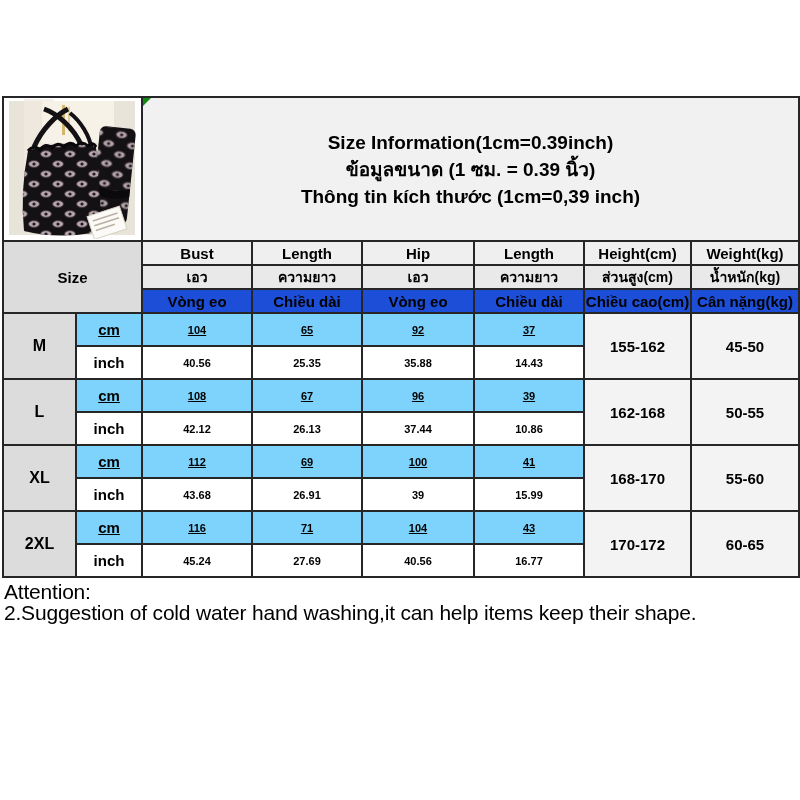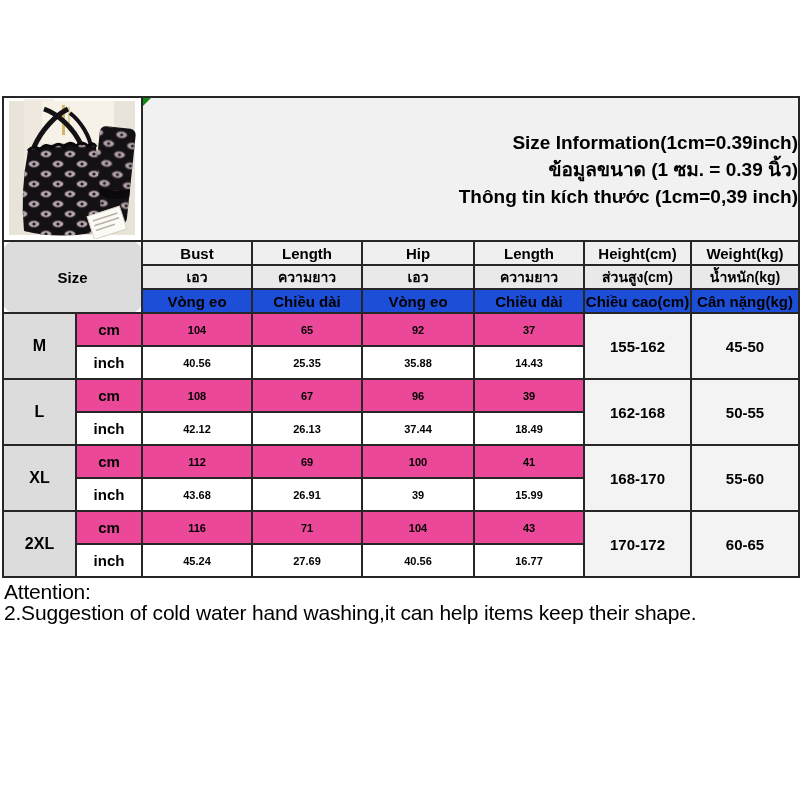--- a/index.html
+++ b/index.html
@@ -15,33 +15,33 @@
   tr.top-row      { height:144px; }
   tr.hdr          { height:24px; }
   tr.row-cm, tr.row-inch { height:33px; }
 
   .photo-cell { background:#ffffff; padding:0; }
   .photo-cell svg { display:block; }
 
   .title-cell { position:relative; background:#f1f1f1; }
   .corner-marker { position:absolute; top:0; left:0; width:0; height:0;
                    border-top:8px solid #128912; border-right:8px solid transparent; }
-  .title-line { font-weight:bold; font-size:19px; line-height:27px; text-align:right; }
-
-  .size-head  { background:#dcdcdc; font-weight:bold; font-size:28px;border-radius:12px; }
+  .title-line { font-weight:bold; font-size:19px; line-height:27px; text-align:center; }
+
+  .size-head  { background:#dcdcdc; font-weight:bold; font-size:28px; }
   .hdr-en td  { background:#efefef; font-weight:bold; font-size:15px; }
   .hdr-th td  { background:#e9e9e9; font-weight:bold; font-size:14px; }
   .hdr-vi td  { background:#1d4ed8; font-weight:bold; font-size:15px; }
   .hdr-en td.size-head, .hdr-th td.size-head, .hdr-vi td.size-head { background:#dcdcdc; }
 
   td.size-label { background:#dcdcdc; font-weight:bold; font-size:16px; }
   td.unit       { font-weight:bold; font-size:15px; }
   td.val        { font-weight:bold; font-size:11px; }
   td.range      { background:#f3f3f3; font-weight:bold; font-size:15px; }
-  tr.row-cm td.unit, tr.row-cm td.val { background:#ec4899; }
+  tr.row-cm td.unit, tr.row-cm td.val { background:#7dd3fc;text-decoration:underline; }
   tr.row-inch td.unit, tr.row-inch td.val { background:#ffffff; }
 
   .attention { margin-top:3px; padding-left:2px; width:794px;
                font-size:21px; line-height:21px; letter-spacing:-0.2px; }
 </style>
 </head>
 <body>
 
 <div class="page">
   <div class="sheet">
@@ -160,21 +160,21 @@
         <td class="val">96</td>
         <td class="val">39</td>
         <td class="range" rowspan="2">162-168</td>
         <td class="range" rowspan="2">50-55</td>
       </tr>
       <tr class="row-inch">
         <td class="unit">inch</td>
         <td class="val">42.12</td>
         <td class="val">26.13</td>
         <td class="val">37.44</td>
-        <td class="val">18.49</td>
+        <td class="val">10.86</td>
       </tr>
 
       <tr class="row-cm">
         <td class="size-label" rowspan="2">XL</td>
         <td class="unit">cm</td>
         <td class="val">112</td>
         <td class="val">69</td>
         <td class="val">100</td>
         <td class="val">41</td>
         <td class="range" rowspan="2">168-170</td>

